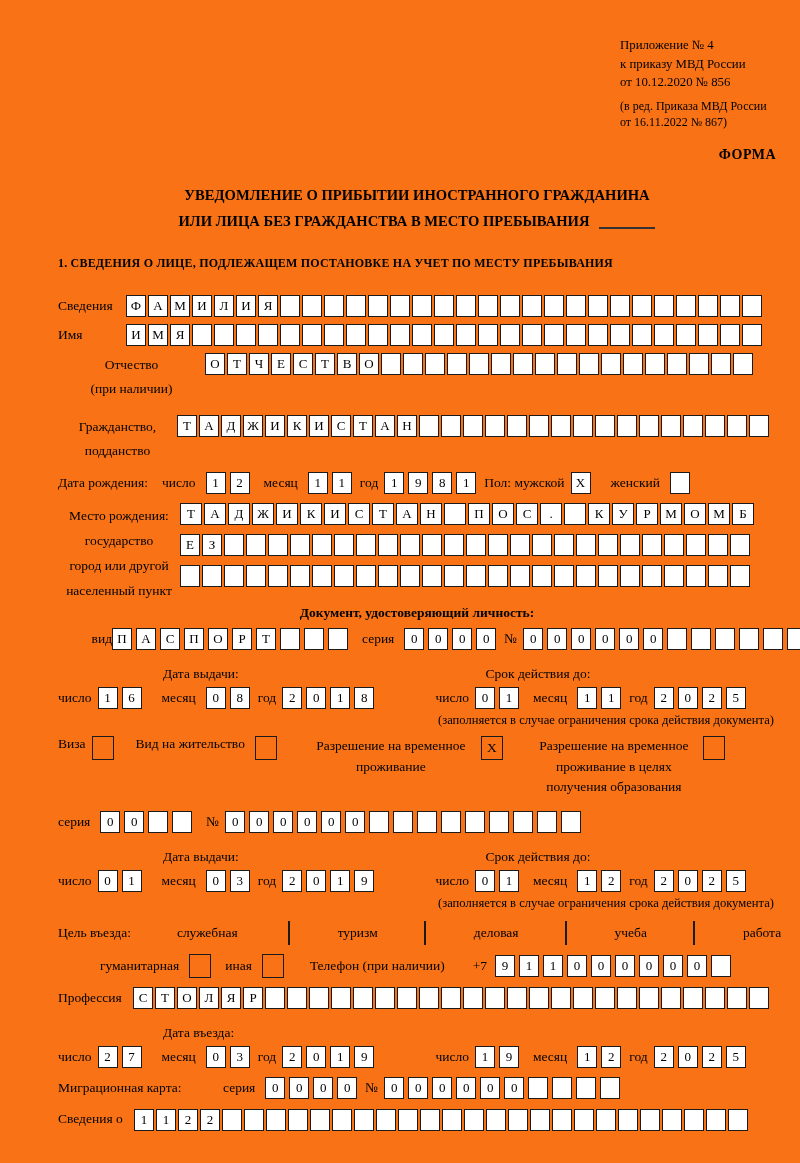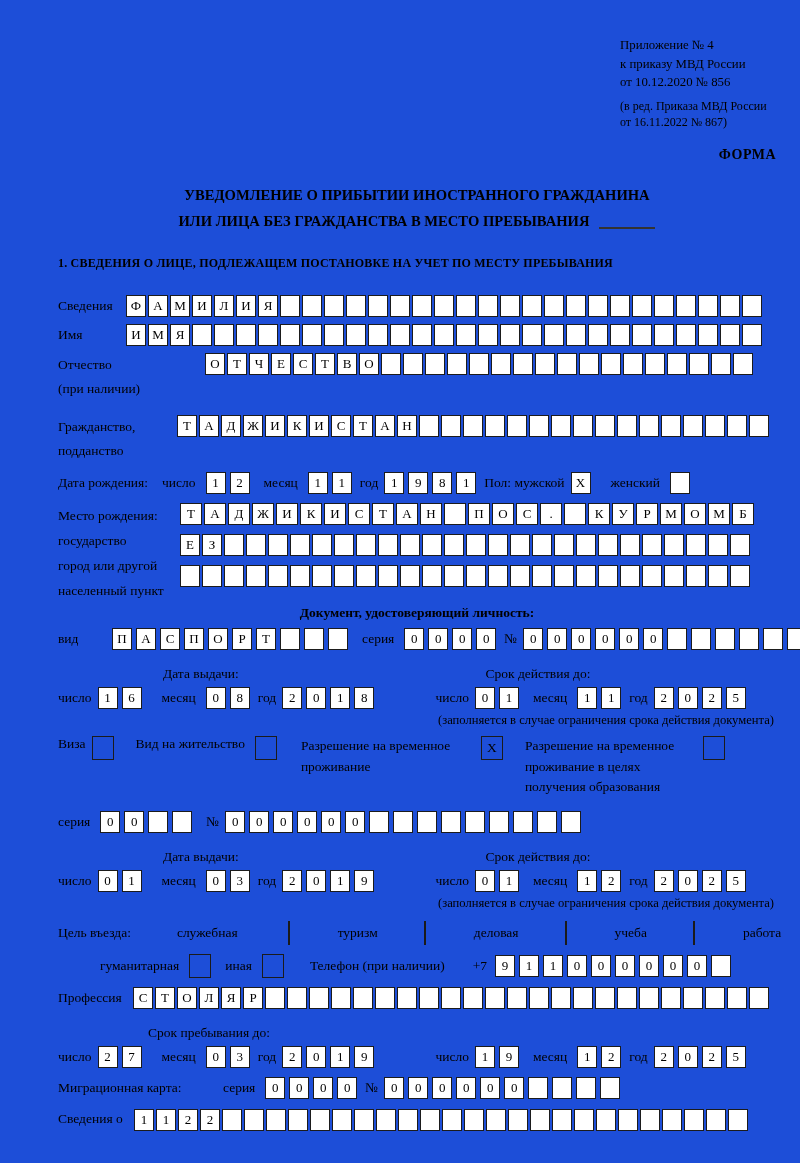--- a/index.html
+++ b/index.html
@@ -1,19 +1,19 @@
 <!DOCTYPE html>
 <html lang="ru"><head>
 <meta charset="utf-8">
 <style>
   html,body{margin:0;padding:0;background:#ffffff;}
   body{width:800px;height:1163px;overflow:hidden;color:#000;
        font-family:"Liberation Serif",serif;font-size:13.5px;}
   .page{position:relative;width:800px;height:1163px;box-sizing:border-box;
-        padding:36px 24px 0 58px;background:#1d4ed8;}
+        padding:36px 24px 0 58px;background:#f97316;}
 
   
   .hdr-right{margin-left:562px;width:186px;line-height:1.45;font-size:12.8px;}
   .hdr-right .sub{font-size:12px;margin-top:6px;line-height:1.4;}
   .forma{text-align:right;font-weight:bold;font-size:14px;margin-top:16px;letter-spacing:.5px;}
 
   .title{margin-top:20px;text-align:center;font-weight:bold;font-size:14.6px;line-height:1.75;}
   .blank-line{display:inline-block;width:56px;border-bottom:2px solid #333;margin-left:10px;
               transform:translateY(3px);}
   .sec1{margin-top:22px;font-weight:bold;font-size:12px;letter-spacing:.2px;}
@@ -28,35 +28,35 @@
         display:flex;align-items:center;justify-content:center;
         font:13px "Liberation Serif",serif;background:#fff;}
   .cells.wide .cell{width:22px;}
   .w68{width:68px;} .w147{width:147px;} .w119{width:119px;} .w122{width:122px;}
   .w75{width:75px;} .w76{width:76px;}
   .mr6{margin-right:6px;} .mr10{margin-right:10px;} .mr14{margin-right:14px;}
   .ml8{margin-left:8px;} .ml14{margin-left:14px;} .ml20{margin-left:20px;}
 
   .stack{display:flex;flex-direction:column;}
   .stack .cells{margin-bottom:9px;}
-  .lines{line-height:24px;}
+  .lines{line-height:24px;text-align:center;}
 
   .center-bold{text-align:center;font-weight:bold;margin-top:10px;font-size:13.5px;}
 
   .twocol{display:flex;margin-top:8px;}
   .twocol .col-l{flex:0 0 47%;}
   .twocol .col-r{flex:1 1 auto;}
   .datehead{margin-left:105px;margin-top:8px;}
   .datehead.rh{margin-left:90px;}
   .daterow{display:flex;align-items:center;margin-top:5px;}
   .note{font-size:12.6px;text-align:right;margin-top:4px;padding-right:2px;}
   .plain{margin-top:10px;line-height:1.55;}
 
   .optrow{display:flex;align-items:flex-start;margin-top:8px;}
-  .opt-center{text-align:left;line-height:1.5;}
+  .opt-center{text-align:center;line-height:1.5;}
   .box{box-sizing:border-box;width:22px;height:24px;border:1.7px solid #1b1b1b;
        display:flex;align-items:center;justify-content:center;font:13.5px "Liberation Serif",serif;}
 </style>
 </head>
 <body>
 
 <div class="page">
 
   <div class="hdr-right">
     <div>Приложение № 4</div>
@@ -336,21 +336,21 @@
           <span class="cell"></span>
           <span class="cell"></span>
           <span class="cell"></span>
         </span>
     </span>
   </div>
 
   <div class="center-bold" style="margin-top:2px;">Документ, удостоверяющий личность:</div>
 
   <div class="row">
-    <span class="lbl" style="width:54px;">вид</span>
+    <span class="lbl" style="width:54px;text-align:right;">вид</span>
     <span class="cells spaced">
         <span class="cell">П</span>
         <span class="cell">А</span>
         <span class="cell">С</span>
         <span class="cell">П</span>
         <span class="cell">О</span>
         <span class="cell">Р</span>
         <span class="cell">Т</span>
         <span class="cell"></span>
         <span class="cell"></span>
@@ -592,22 +592,22 @@
         <span class="cell"></span>
         <span class="cell"></span>
         <span class="cell"></span>
         <span class="cell"></span>
         <span class="cell"></span>
         <span class="cell"></span>
       </span>
   </div>
 
   <div class="twocol">
-    <div class="col-r">
-        <div class="datehead rh">Срок пребывания до:</div>
+    <div class="col-l">
+        <div class="datehead">Дата въезда:</div>
       </div>
   </div>
   <div class="twocol" style="margin-top:0;">
     <div class="col-l daterow">
       <span class="lbl mr6">число</span>
       <span class="cells spaced">
           <span class="cell">2</span>
           <span class="cell">7</span>
         </span>
       <span class="lbl ml20 mr10">месяц</span>

